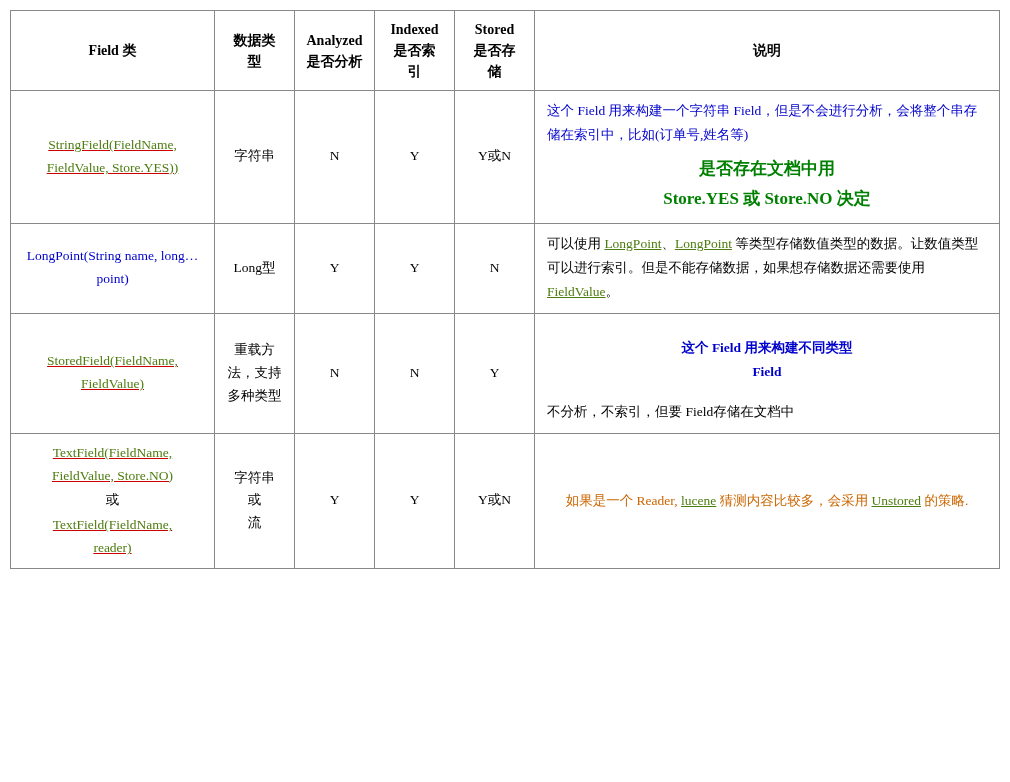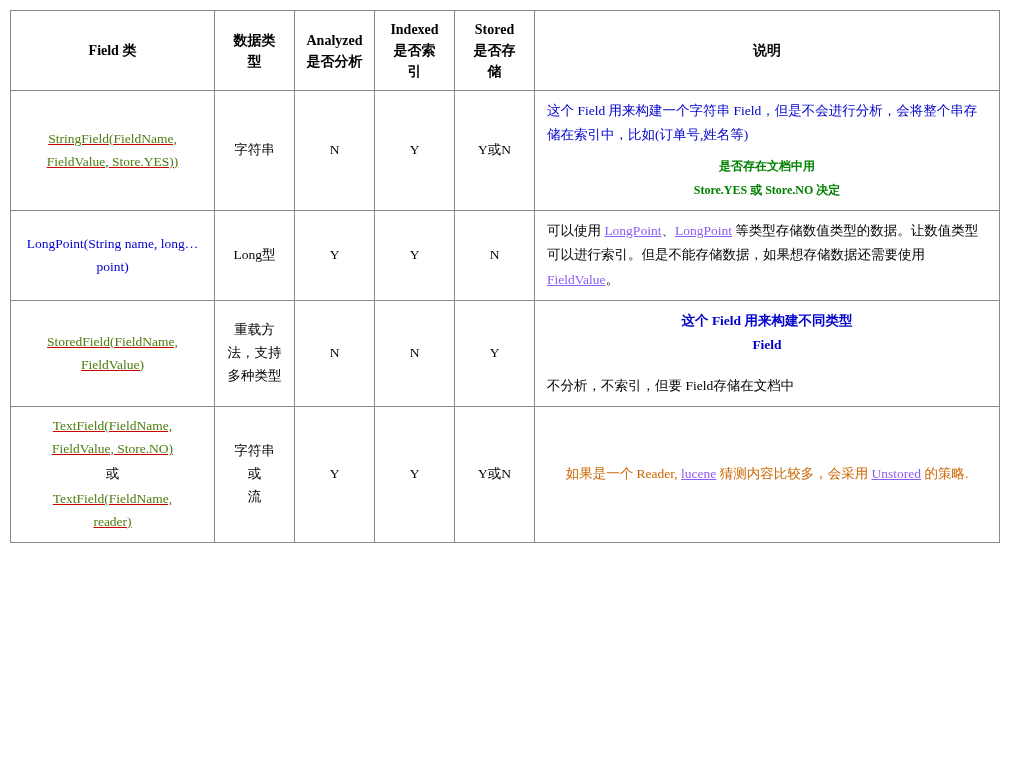--- a/index.html
+++ b/index.html
@@ -42,37 +42,38 @@
     .col-indexed { width: 80px; }
     .col-stored { width: 80px; }
     .col-desc { width: auto; }
 
     .red-underline {
       color: #4d7c0f;
       text-decoration: underline;
       text-decoration-color: #c00;
     }
     .blue-underline {
-      color: #8b5cf6;
+      color: #4d7c0f;
       text-decoration: underline;
     }
     .green-text { color: #008000; }
     .blue-text { color: #0000cc; }
     .orange-text { color: #cc6600; }
 
     .desc-cell {
       text-align: left;
       padding: 8px 12px;
       line-height: 1.8;
     }
     .desc-center {
       text-align: center;
+      margin-top: 14px;
     }
     .bold { font-weight: bold; }
-    .larger { font-size: 12px; }
+    .larger { font-size: 17px; }
   </style>
 </head>
 <body>
 
 <div class="table-wrapper">
   <table>
     <thead>
       <tr>
         <th class="col-field">
           <span>Field 类</span>

